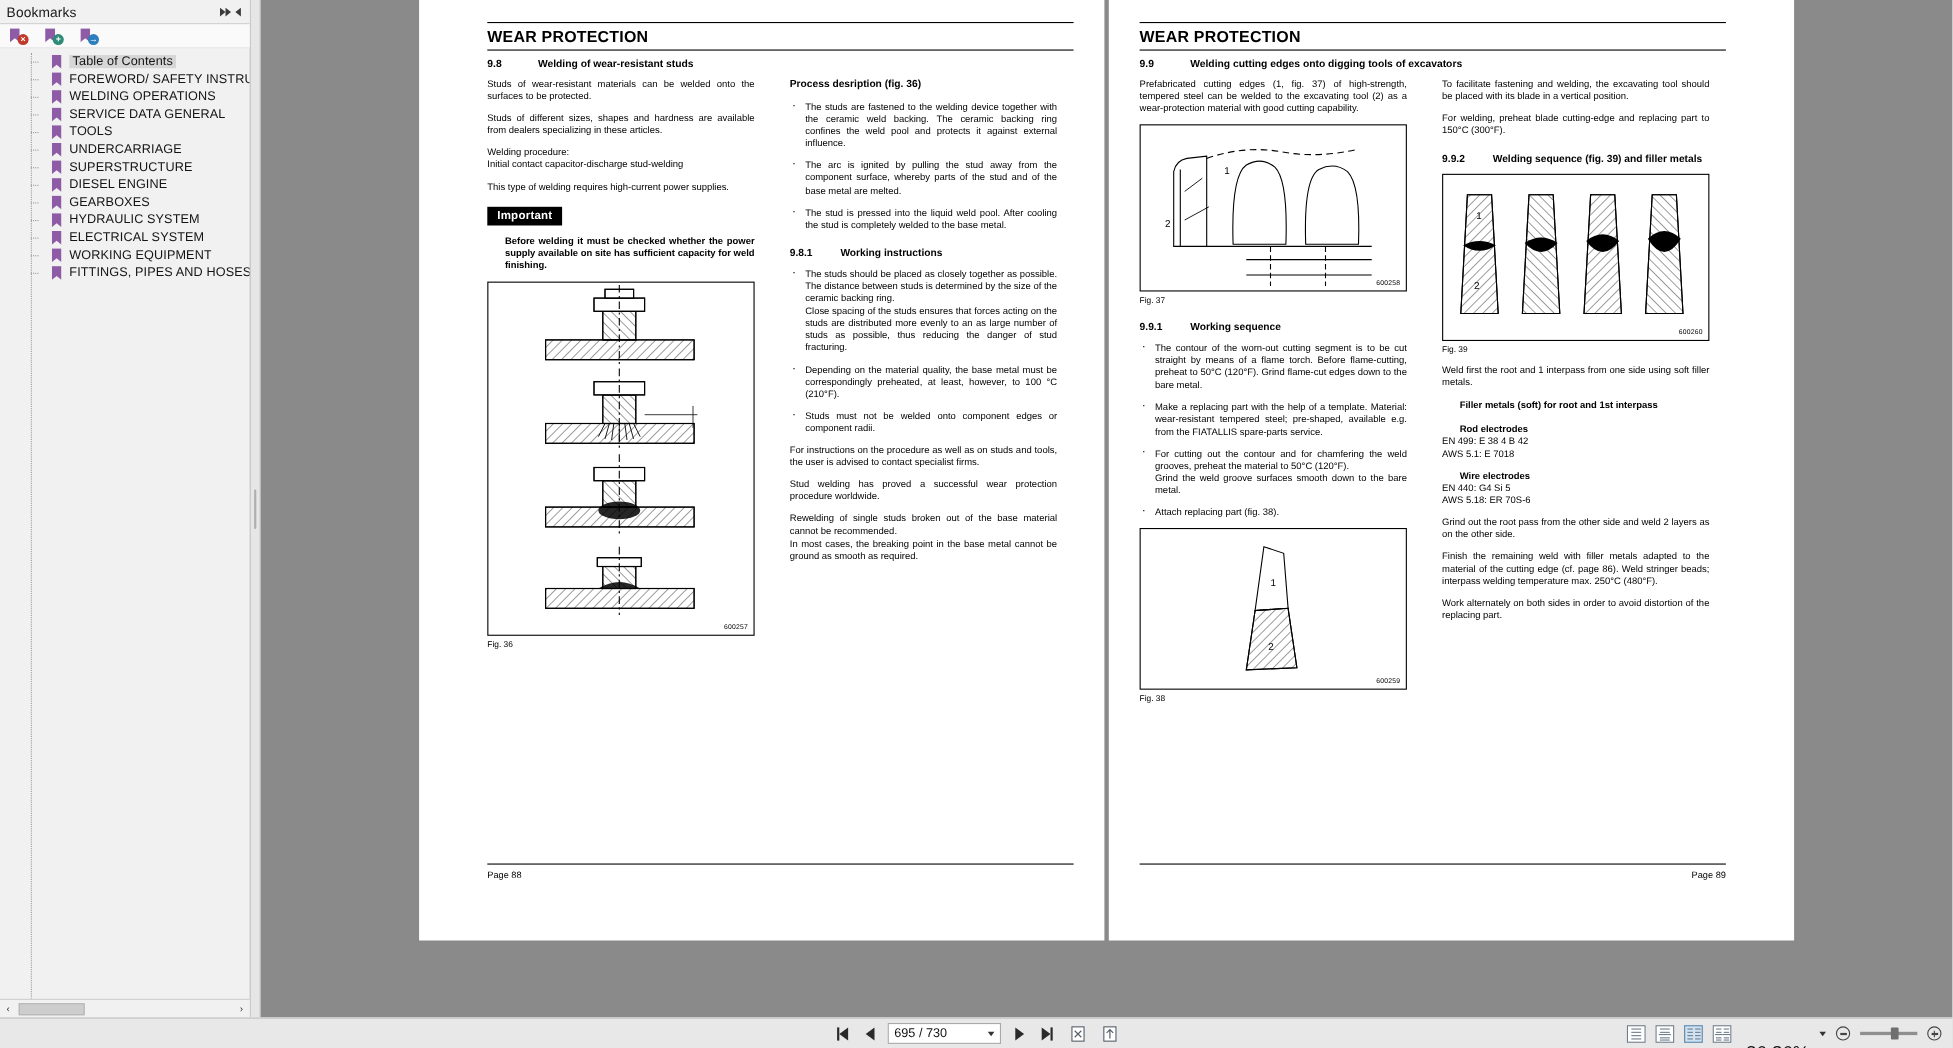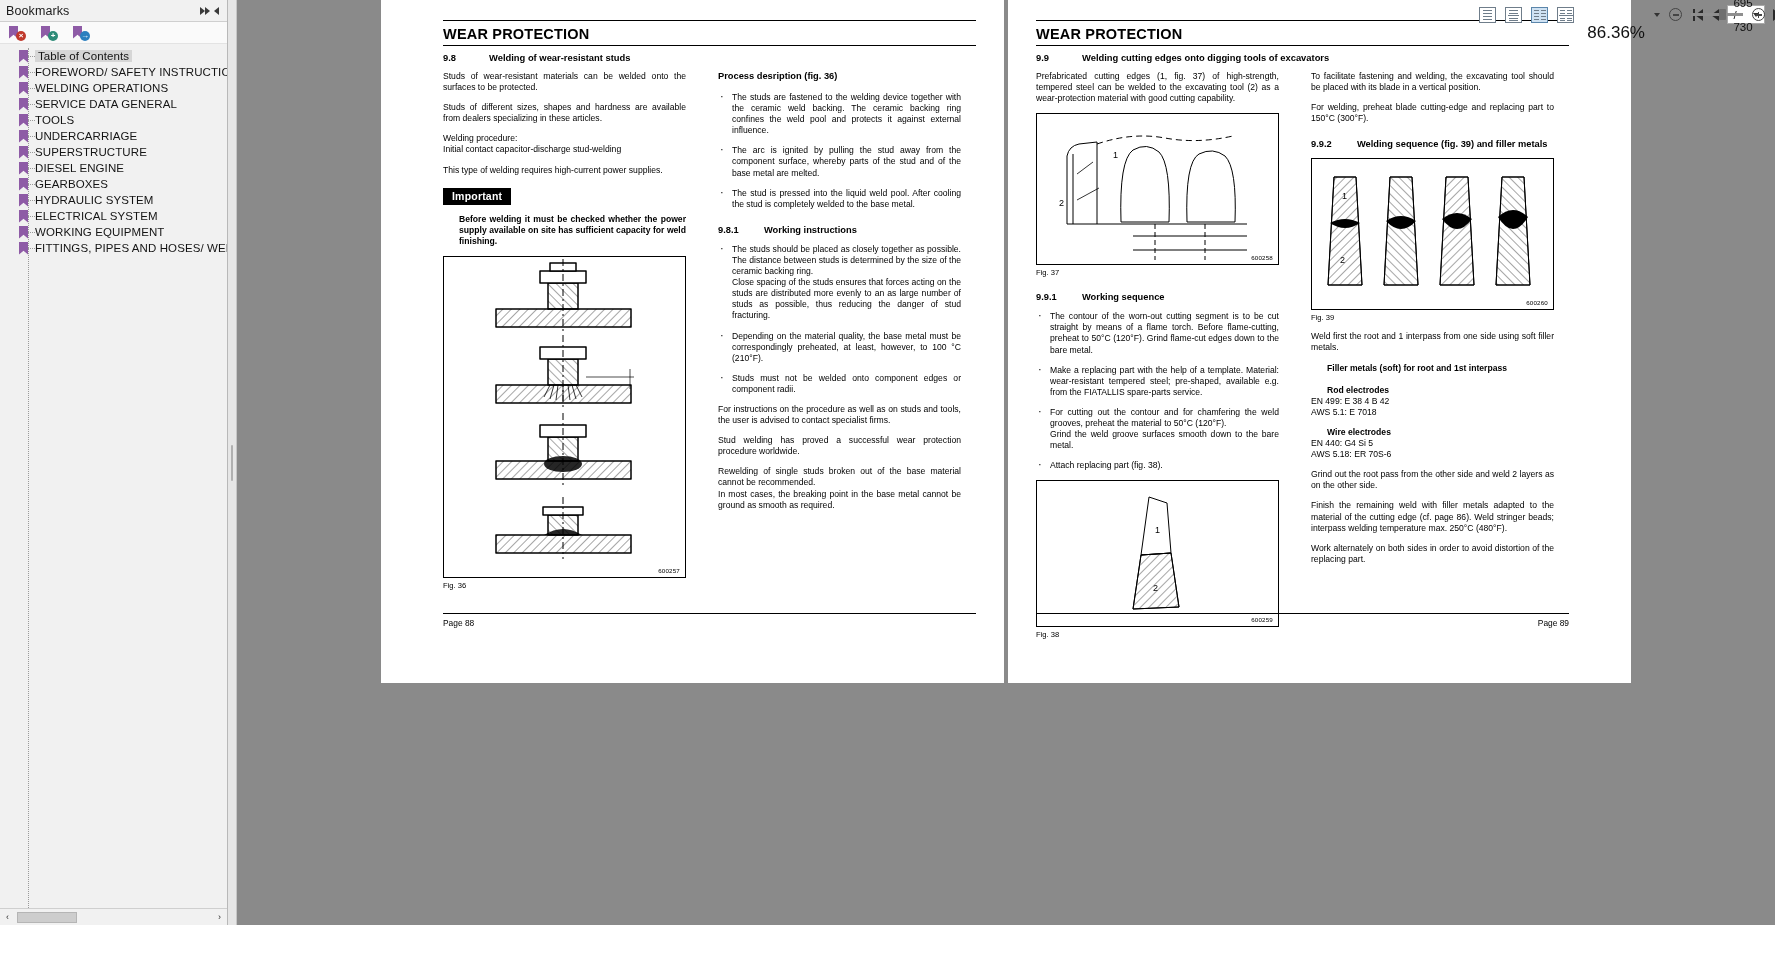--- a/index.html
+++ b/index.html
@@ -1,21 +1,21 @@
 <!DOCTYPE html>
 <html><head>
 <meta charset="utf-8">
 <style>
   * { box-sizing: border-box; margin: 0; padding: 0; }
   html, body {
     width: 1775px; height: 953px;
     font-family: "Liberation Sans", sans-serif;
     background: #ffffff; overflow: hidden;
   }
-  #app { position: relative; width: 1775px; height: 953px; display: flex; }
+  #app { position: relative; width: 1775px; height: 953px; display: flex; flex-direction: column; }
 
   
   .body-row { display: flex; height: 925px; width: 100%; }
 
   
   .sidebar {
     width: 228px; height: 925px; background: #f1f1f1;
     border-right: 1px solid #b8b8b8; position: relative;
     display: flex; flex-direction: column;
   }
@@ -49,21 +49,21 @@
   .bm-badge.red { background: #c0392b; }
   .bm-badge.green { background: #2e8b78; }
   .bm-badge.blue { background: #2b7fbf; }
 
   .sb-tree { flex: 1; overflow: hidden; padding-top: 4px; position: relative; }
   .tree-guide {
     position: absolute; left: 28px; top: 4px; bottom: 0; width: 1px;
     border-left: 1px dotted #9a9a9a;
   }
   .tnode {
-    display: flex; align-items: center; height: 16px; padding-left: 12px;
+    display: flex; align-items: center; height: 16px; padding-left: 40px;
     position: relative; cursor: pointer;
   }
   .tnode .dash {
     position: absolute; left: 28px; top: 8px; width: 7px;
     border-top: 1px dotted #9a9a9a;
   }
   .tnode .flag {
     width: 9px; height: 13px; margin-left: 7px; margin-right: 7px;
     background: #8e5ba6; flex: none;
     clip-path: polygon(0 0, 100% 0, 100% 100%, 50% 72%, 0 100%);
@@ -95,21 +95,21 @@
     width: 2px; height: 36px; background: #b0b0b0; border-radius: 1px;
   }
 
   
   .doc-area {
     flex: 1; background: #8a8a8a; position: relative; overflow: hidden;
     display: flex; justify-content: center; align-items: flex-start;
   }
   .spread { display: flex; gap: 4px; margin-top: 0; }
   .page {
-    width: 623px; height: 683px; background: #ffffff; position: relative;
+    width: 623px; height: 855px; background: #ffffff; position: relative;
     font-family: "Liberation Sans", sans-serif;
   }
 
   .pg-inner { position: absolute; left: 62px; right: 28px; top: 20px; }
   .page.right .pg-inner { left: 28px; right: 62px; }
 
   .rule-top { border-top: 1.6px solid #000; width: 100%; }
   .doc-h1 {
     font-size: 14.5px; font-weight: bold; color: #000; letter-spacing: .2px;
     padding: 5px 0 3px 0;

